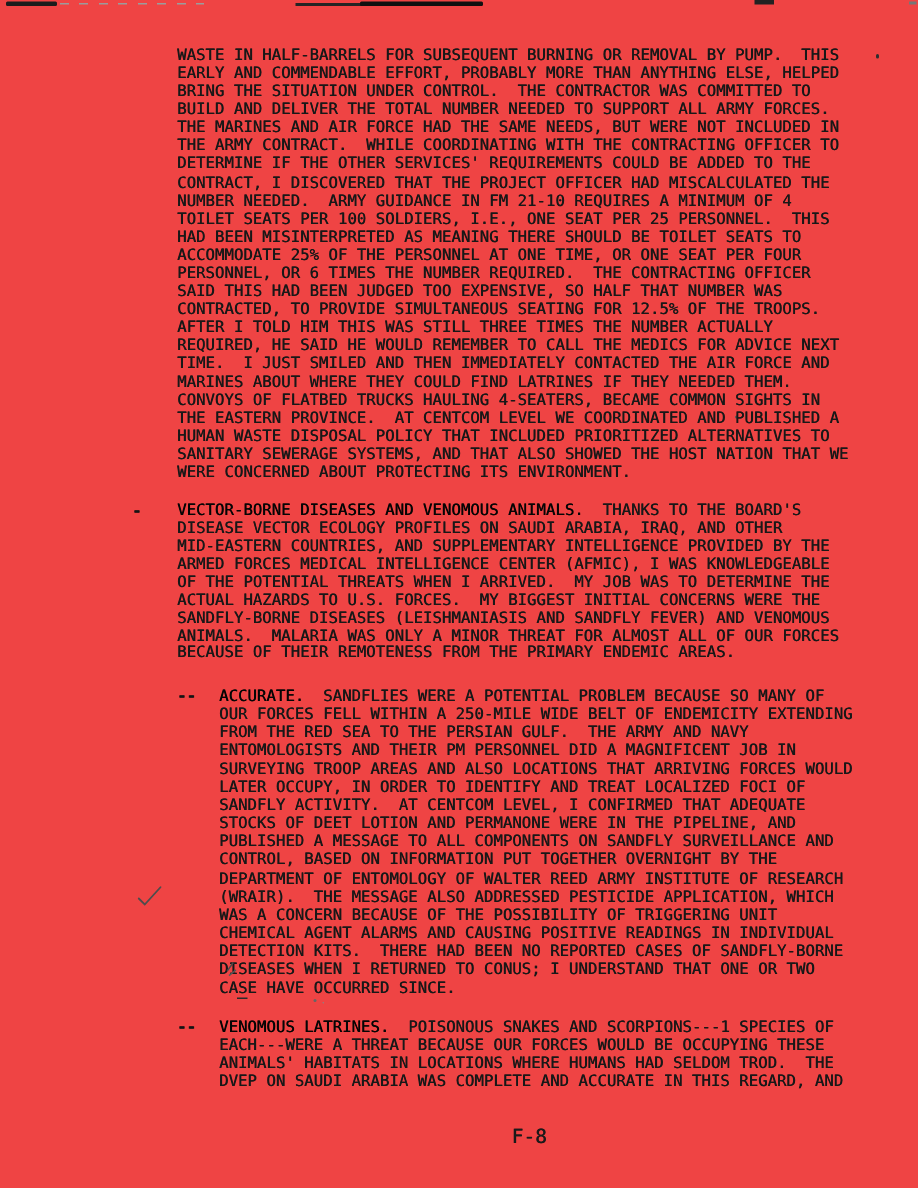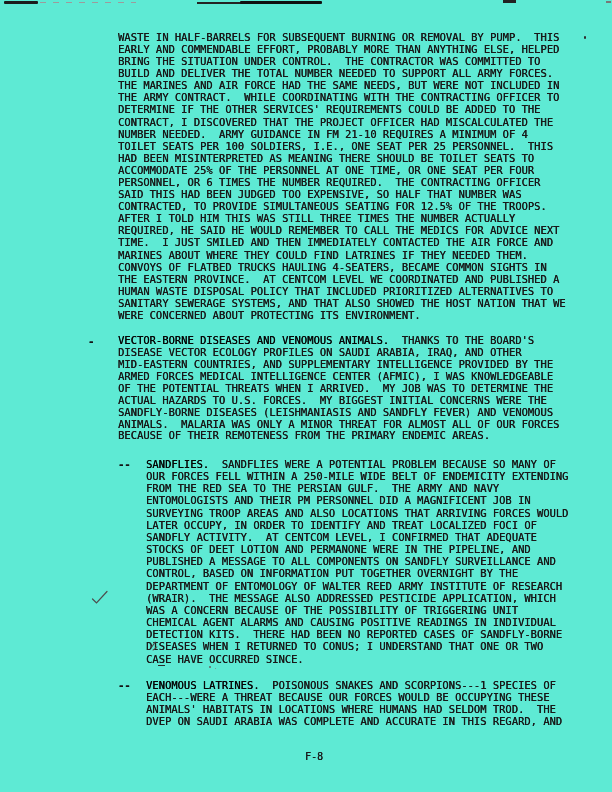--- a/index.html
+++ b/index.html
@@ -2,43 +2,44 @@
 <html><head>
 <meta charset="utf-8">
 <style>
   html,body{margin:0;padding:0;}
   body{
     width:612px;height:792px;
     background:#fdfdfc;
     font-family:"DejaVu Sans Mono","Liberation Mono",monospace;
     overflow:hidden;
   }
-  .page{position:relative;width:612px;height:792px;background:#5eead4;}
+  .page{position:relative;width:612px;height:792px;background:#ef4444;}
   .txt{
     position:absolute;
     white-space:pre;
     font-size:10.45px;
     color:#181818;
     text-shadow:0.3px 0 0 currentColor;
     letter-spacing:0.02px;
   }
   .lh-p1{line-height:12.1px;}
   .lh-b1{line-height:11.9px;}
   .lh-s1{line-height:12.15px;}
   .lh-s2{line-height:12.1px;}
   .title{font-weight:normal;color:#050505;}
   .dash{position:absolute;font-size:10.45px;color:#141414;font-weight:bold;text-shadow:0.3px 0 0 currentColor;}
   .artifact{position:absolute;}
   .speck{position:absolute;border-radius:1px;}
   .proofmark{position:absolute;}
   .footer{
     position:absolute;
-    font-size:10px;color:#1a1a1a;
+    font-size:13px;color:#1a1a1a;
     text-shadow:0.3px 0 0 currentColor;
     white-space:pre;
+    margin-left:36px;
   }
   svg.check{position:absolute;}
 </style>
 </head>
 <body>
 
 <div class="page">
 
   <div class="artifact" style="left:4px;top:1px;width:34px;height:2.5px;background:#1c1c1c;border-radius:1px;"></div>
   <div class="artifact" style="left:40px;top:2px;width:96px;height:1px;background:repeating-linear-gradient(90deg,#9c9c9c 0 6px,transparent 6px 13px);"></div>
@@ -79,21 +80,21 @@
 DISEASE VECTOR ECOLOGY PROFILES ON SAUDI ARABIA, IRAQ, AND OTHER
 MID-EASTERN COUNTRIES, AND SUPPLEMENTARY INTELLIGENCE PROVIDED BY THE
 ARMED FORCES MEDICAL INTELLIGENCE CENTER (AFMIC), I WAS KNOWLEDGEABLE
 OF THE POTENTIAL THREATS WHEN I ARRIVED.  MY JOB WAS TO DETERMINE THE
 ACTUAL HAZARDS TO U.S. FORCES.  MY BIGGEST INITIAL CONCERNS WERE THE
 SANDFLY-BORNE DISEASES (LEISHMANIASIS AND SANDFLY FEVER) AND VENOMOUS
 ANIMALS.  MALARIA WAS ONLY A MINOR THREAT FOR ALMOST ALL OF OUR FORCES
 BECAUSE OF THEIR REMOTENESS FROM THE PRIMARY ENDEMIC AREAS.</span></div>
 
   <span class="dash" style="left:118px;top:458px;">--</span>
-  <div class="txt lh-s1" style="left:146px;top:458px;"><span class="title">SANDFLIES.</span><span>  SANDFLIES WERE A POTENTIAL PROBLEM BECAUSE SO MANY OF
+  <div class="txt lh-s1" style="left:146px;top:458px;"><span class="title">ACCURATE.</span><span>  SANDFLIES WERE A POTENTIAL PROBLEM BECAUSE SO MANY OF
 OUR FORCES FELL WITHIN A 250-MILE WIDE BELT OF ENDEMICITY EXTENDING
 FROM THE RED SEA TO THE PERSIAN GULF.  THE ARMY AND NAVY
 ENTOMOLOGISTS AND THEIR PM PERSONNEL DID A MAGNIFICENT JOB IN
 SURVEYING TROOP AREAS AND ALSO LOCATIONS THAT ARRIVING FORCES WOULD
 LATER OCCUPY, IN ORDER TO IDENTIFY AND TREAT LOCALIZED FOCI OF
 SANDFLY ACTIVITY.  AT CENTCOM LEVEL, I CONFIRMED THAT ADEQUATE
 STOCKS OF DEET LOTION AND PERMANONE WERE IN THE PIPELINE, AND
 PUBLISHED A MESSAGE TO ALL COMPONENTS ON SANDFLY SURVEILLANCE AND
 CONTROL, BASED ON INFORMATION PUT TOGETHER OVERNIGHT BY THE
 DEPARTMENT OF ENTOMOLOGY OF WALTER REED ARMY INSTITUTE OF RESEARCH

